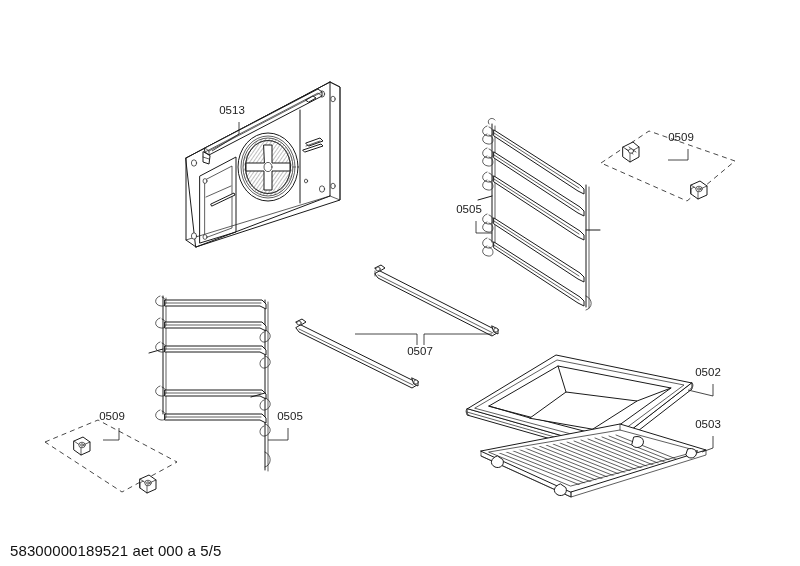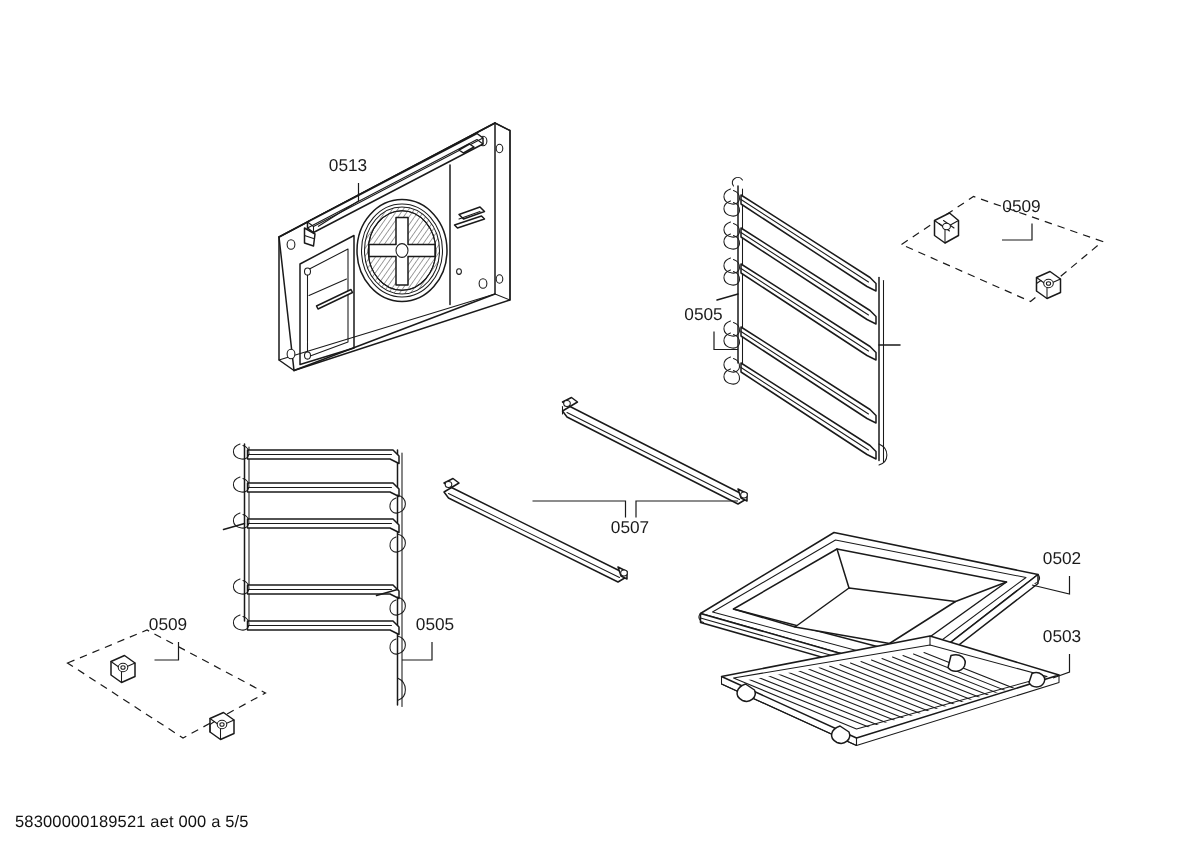--- a/index.html
+++ b/index.html
@@ -27,21 +27,21 @@
     left: 0;
     top: 0;
     width: 800px;
     height: 566px;
     display: block;
   }
   .footer {
     position: absolute;
     left: 10px;
     top: 542px;
-    font-size: 11px;
+    font-size: 15px;
     letter-spacing: 0.1px;
     color: #111111;
     white-space: nowrap;
   }
   
   svg text {
     font-family: "Liberation Sans", sans-serif;
     font-size: 11px;
     fill: #1a1a1a;
   }

